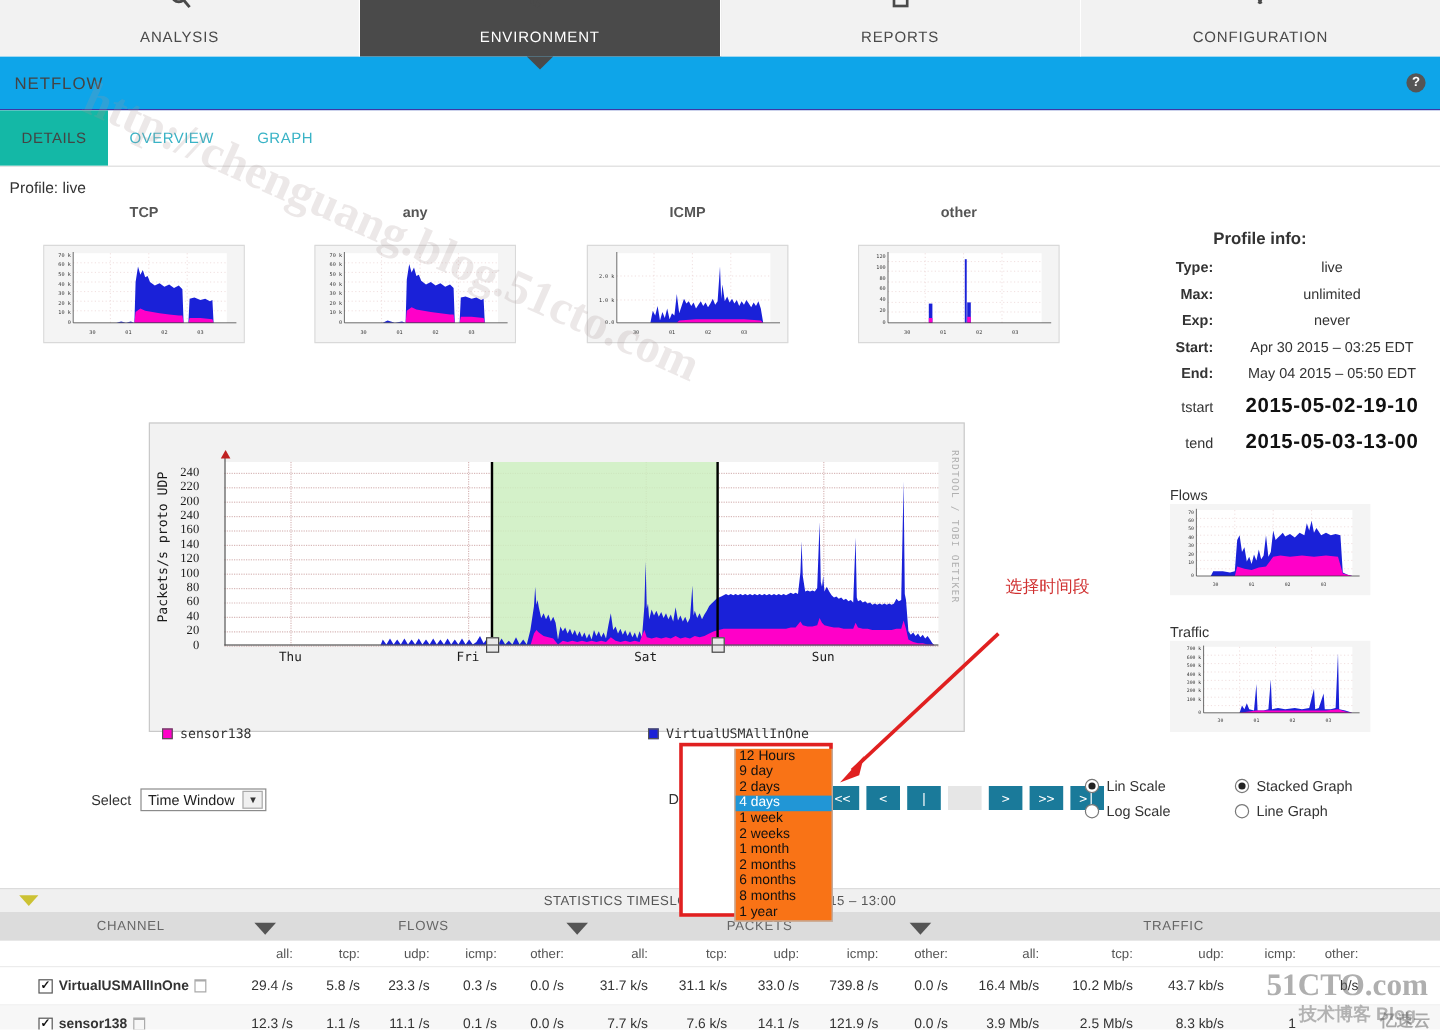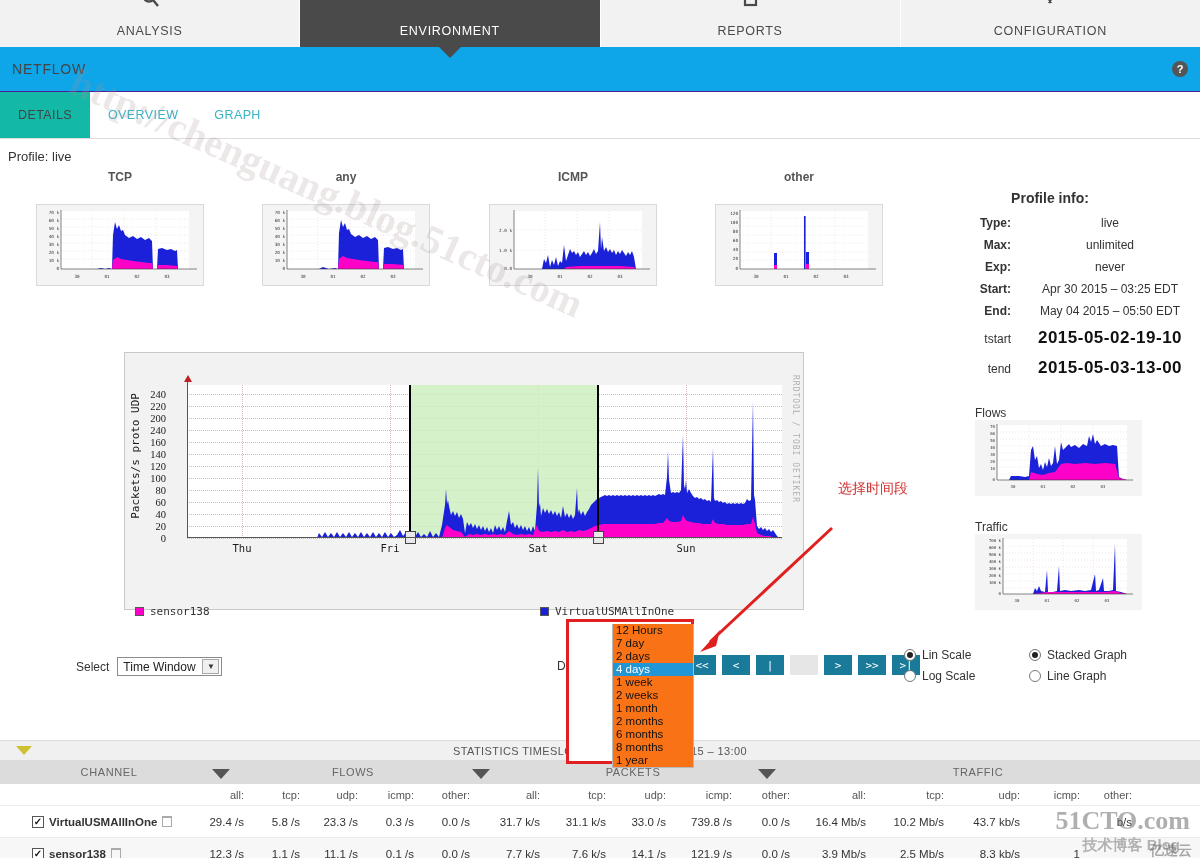--- a/index.html
+++ b/index.html
@@ -615,21 +615,21 @@
         <span class="radio"></span>
         <span>Line Graph</span>
       </label>
     </div>
   </div>
 </div>
 
 <div class="dropdown-frame">
   <div class="dd-list">
     <div class="dd-opt">12 Hours</div>
-    <div class="dd-opt">7 day</div>
+    <div class="dd-opt">9 day</div>
     <div class="dd-opt">2 days</div>
     <div class="dd-opt sel">4 days</div>
     <div class="dd-opt">1 week</div>
     <div class="dd-opt">2 weeks</div>
     <div class="dd-opt">1 month</div>
     <div class="dd-opt">2 months</div>
     <div class="dd-opt">6 months</div>
     <div class="dd-opt">8 months</div>
     <div class="dd-opt">1 year</div>
   </div>

